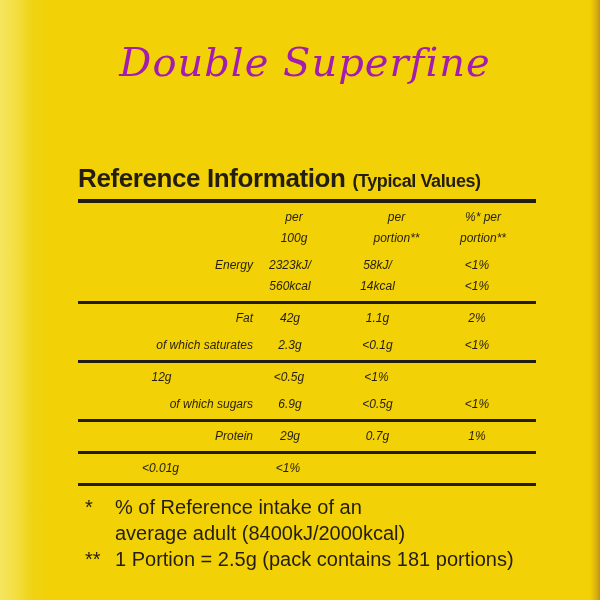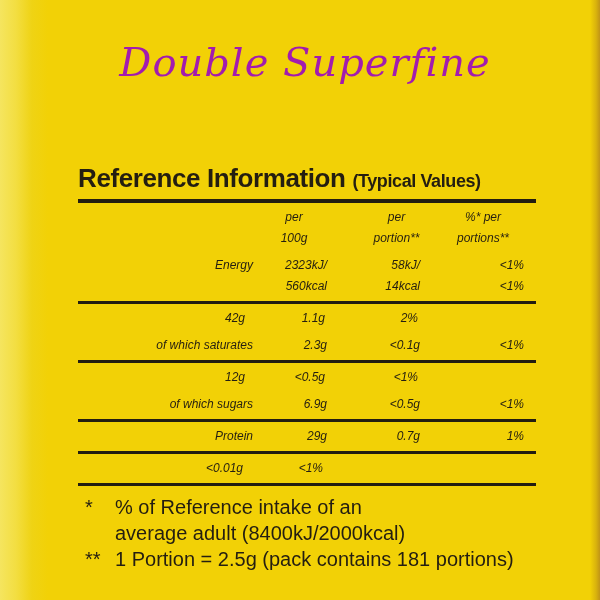--- a/index.html
+++ b/index.html
@@ -54,21 +54,21 @@
 
   .row {
     display: grid;
     grid-template-columns: 175px 82px 95px 106px;
     padding: 3px 0;
     font-size: 12px;
     line-height: 21px;
     font-style: italic;
   }
   .lbl { padding-left: 7px; text-align: right; }
-  .c  { text-align: right; white-space: pre-line; }
+  .c  { text-align: center; white-space: pre-line; }
   .c1 { padding-right: 8px; }
   .c2 { padding-right: 10px; }
   .c3 { padding-right: 12px; }
   .hc { text-align: center; white-space: pre-line; padding-right: 0; }
   .hc2 { transform: translateX(14px); }
 
   .footnotes { margin-top: 8px; font-size: 20px; line-height: 26px; }
   .fn { display: flex; padding-left: 7px; }
   .fn-mark { width: 30px; flex: 0 0 30px; }
   .fn-text { white-space: pre-line; }
@@ -92,35 +92,36 @@
     </div>
     <div class="rule rule-thick"></div>
 
     <div class="row">
       <span class="lbl"></span>
       <span class="c hc">per
 100g</span>
       <span class="c hc hc2">per
 portion**</span>
       <span class="c hc">%* per
-portions**</span>
+portion**</span>
     </div>
 
     <div class="row">
       <span class="lbl">Energy</span>
       <span class="c c1">2323kJ/
 560kcal</span>
       <span class="c c2">58kJ/
 14kcal</span>
       <span class="c c3">&lt;1%
 &lt;1%</span>
     </div>
     <div class="rule"></div>
 
     <div class="row">
+      <span class="lbl">Fat</span>
       <span class="c c1">42g</span>
       <span class="c c2">1.1g</span>
       <span class="c c3">2%</span>
     </div>
     <div class="row">
       <span class="lbl">of which saturates</span>
       <span class="c c1">2.3g</span>
       <span class="c c2">&lt;0.1g</span>
       <span class="c c3">&lt;1%</span>
     </div>

